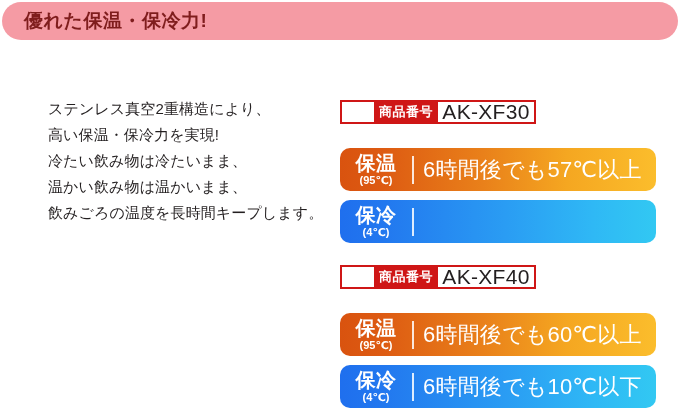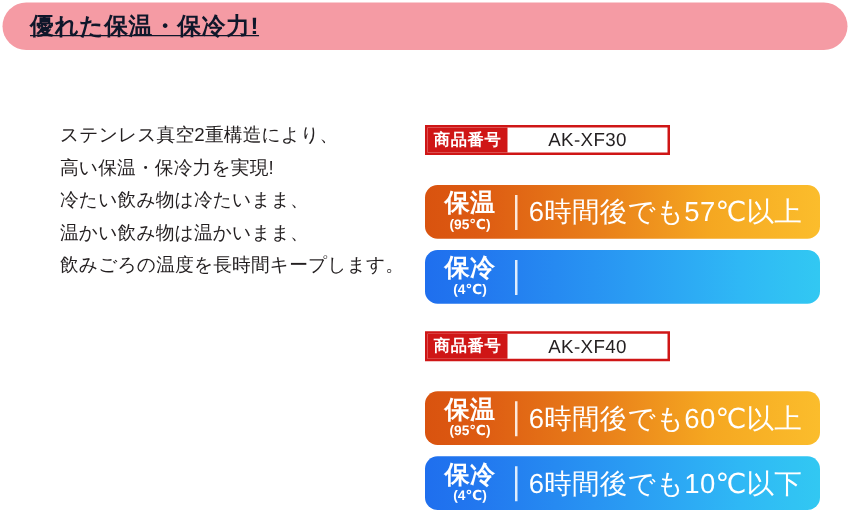--- a/index.html
+++ b/index.html
@@ -25,26 +25,25 @@
     height: 38px;
     background: #f59ba4;
     border-radius: 19px;
     box-sizing: border-box;
   }
   .header-title {
     position: absolute;
     left: 22px;
     top: 50%;
     transform: translateY(-50%);
-    color: #0f172a;
+    color: #7f1d1d;
     font-size: 19px;
     font-weight: bold;
     letter-spacing: 0.5px;
     white-space: nowrap;
-    text-decoration: underline;
   }
 
   
   .desc-block {
     position: absolute;
     left: 48px;
     top: 96px;
     width: 285px;
   }
   .desc-line {
@@ -67,40 +66,41 @@
 
   
   .prodnum-row {
     width: 196px;
     height: 24px;
     border: 2px solid #cf1616;
     box-sizing: border-box;
     display: flex;
     align-items: stretch;
     background: #ffffff;
+    padding-left: 32px;
   }
   .prodnum-label {
     background: #cf1616;
     color: #ffffff;
     font-size: 13px;
     font-weight: bold;
     line-height: 20px;
     padding: 0 5px;
     white-space: nowrap;
     display: flex;
     align-items: center;
     letter-spacing: 0.5px;
   }
   .prodnum-value {
     flex: 1;
     display: flex;
     align-items: center;
     justify-content: center;
     color: #231f20;
-    font-size: 15px;
+    font-size: 21px;
     letter-spacing: 0.3px;
     white-space: nowrap;
   }
 
   
   .temp-bar {
     position: relative;
     width: 316px;
     height: 43px;
     border-radius: 10px;

